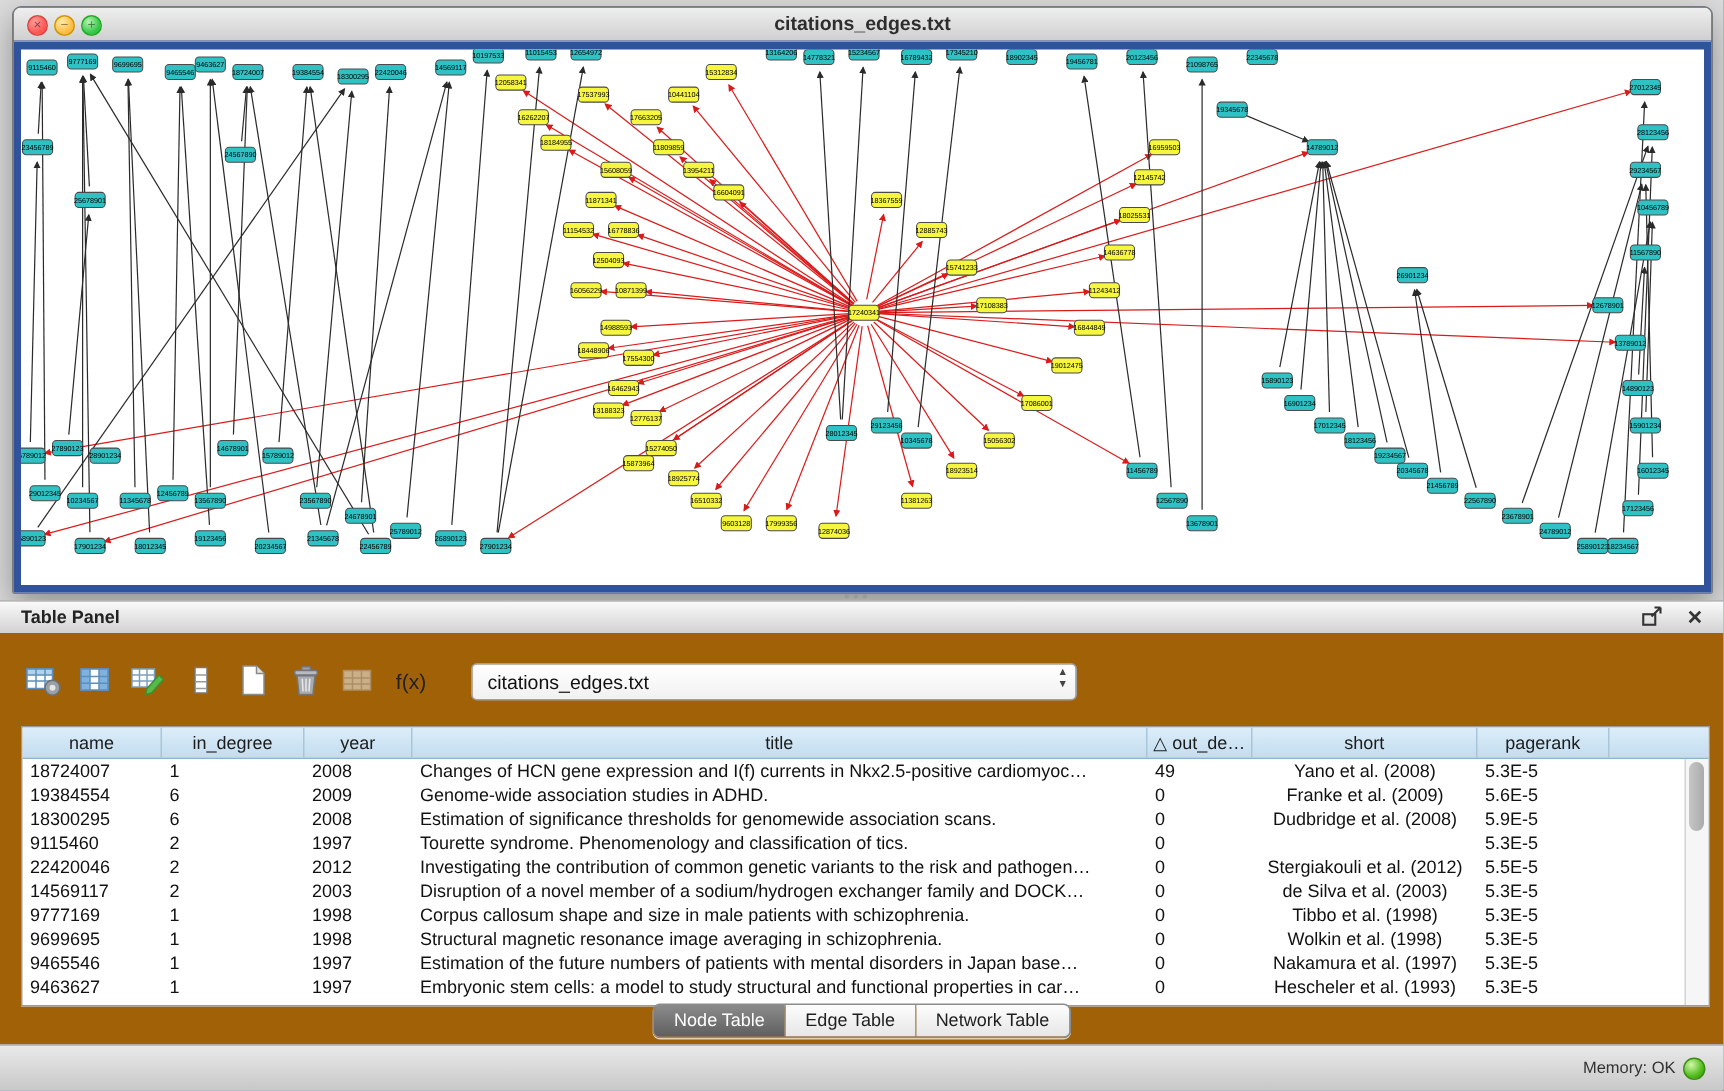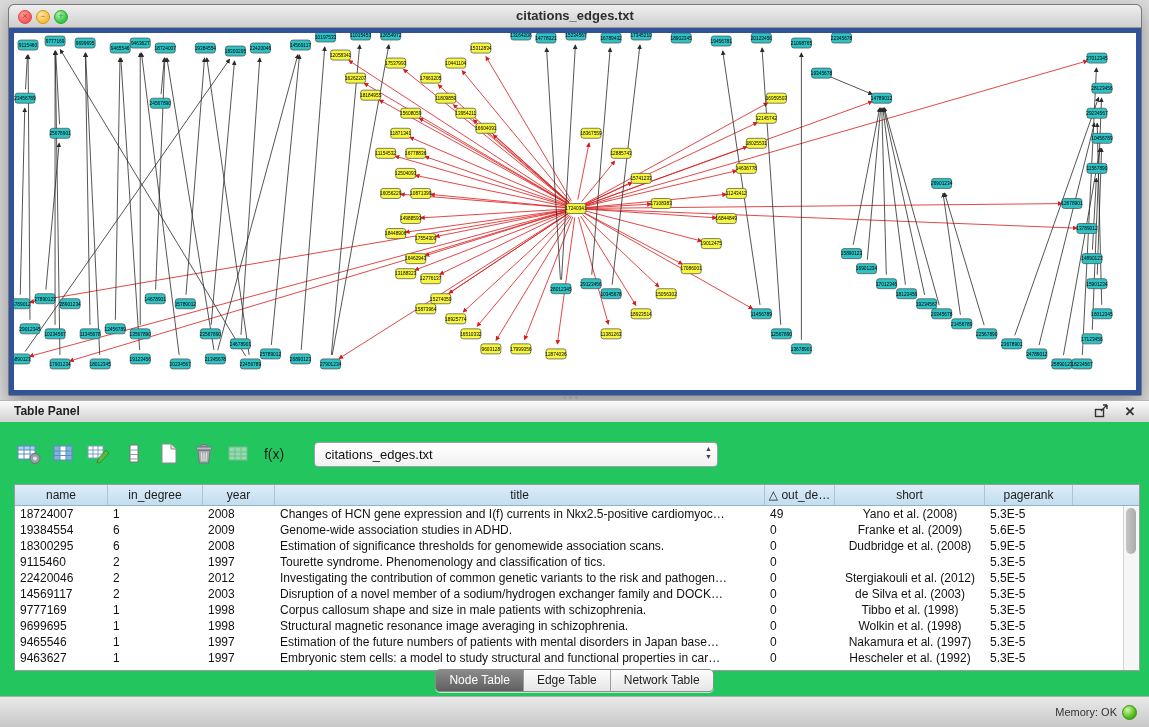--- a/index.html
+++ b/index.html
@@ -24,21 +24,21 @@
   .gap-handle i{width:3px;height:3px;border-radius:50%;background:#9a9a9a;display:block;}
 
   
   .panel-header{position:absolute;top:400px;left:0;width:100%;height:21px;
     background:linear-gradient(#fafafa,#d2d2d2);border-top:1px solid #b5b5b5;border-bottom:1px solid #a6a6a6;}
   .panel-title{position:absolute;left:14px;top:3px;font-size:12px;font-weight:bold;color:#222;}
   .panel-hdr-icons{position:absolute;right:10px;top:2px;display:flex;gap:10px;align-items:center;}
   .float-btn,.close-btn{width:18px;height:16px;display:flex;align-items:center;justify-content:center;cursor:default;}
   .close-btn{font-size:13px;font-weight:bold;color:#333;}
 
-  .panel-body{position:absolute;top:422px;left:0;right:0;bottom:30px;background:#22c55e;}
+  .panel-body{position:absolute;top:422px;left:0;right:0;bottom:30px;background:#a16207;}
 
   .toolbar{position:absolute;top:16px;left:16px;height:32px;display:flex;align-items:center;gap:9px;}
   .tb-btn{width:26px;height:26px;display:flex;align-items:center;justify-content:center;}
   .fx{font-size:14px;color:#222;}
   .combo{margin-left:18px;width:392px;height:23px;border:1px solid #a0a0a0;border-radius:4px;
     background:linear-gradient(#ffffff,#f1f1f1);display:flex;align-items:center;position:relative;
     font-size:13px;color:#111;padding-left:10px;box-shadow:inset 0 1px 1px rgba(255,255,255,.8);}
   .combo-arrows{position:absolute;right:5px;top:2px;display:flex;flex-direction:column;line-height:8px;
     font-size:7px;color:#444;}
 
@@ -892,21 +892,21 @@
           <div class="td" style="width: 70px;">0</div>
           <div class="td center" style="width: 150px;">Nakamura et al. (1997)</div>
           <div class="td" style="width: 88px;">5.3E-5</div>
         </div>
         <div class="tr">
           <div class="td" style="width: 93px;">9463627</div>
           <div class="td" style="width: 95px;">1</div>
           <div class="td" style="width: 72px;">1997</div>
           <div class="td" style="width: 490px;">Embryonic stem cells: a model to study structural and functional properties in car…</div>
           <div class="td" style="width: 70px;">0</div>
-          <div class="td center" style="width: 150px;">Hescheler et al. (1992)</div>
+          <div class="td center" style="width: 150px;">Hescheler et al. (1993)</div>
           <div class="td" style="width: 88px;">5.3E-5</div>
         </div>
       </div>
     <div class="vscroll">
       <div class="vthumb"></div>
     </div>
   </div>
 </div>
 
 <div class="tabs-row">

